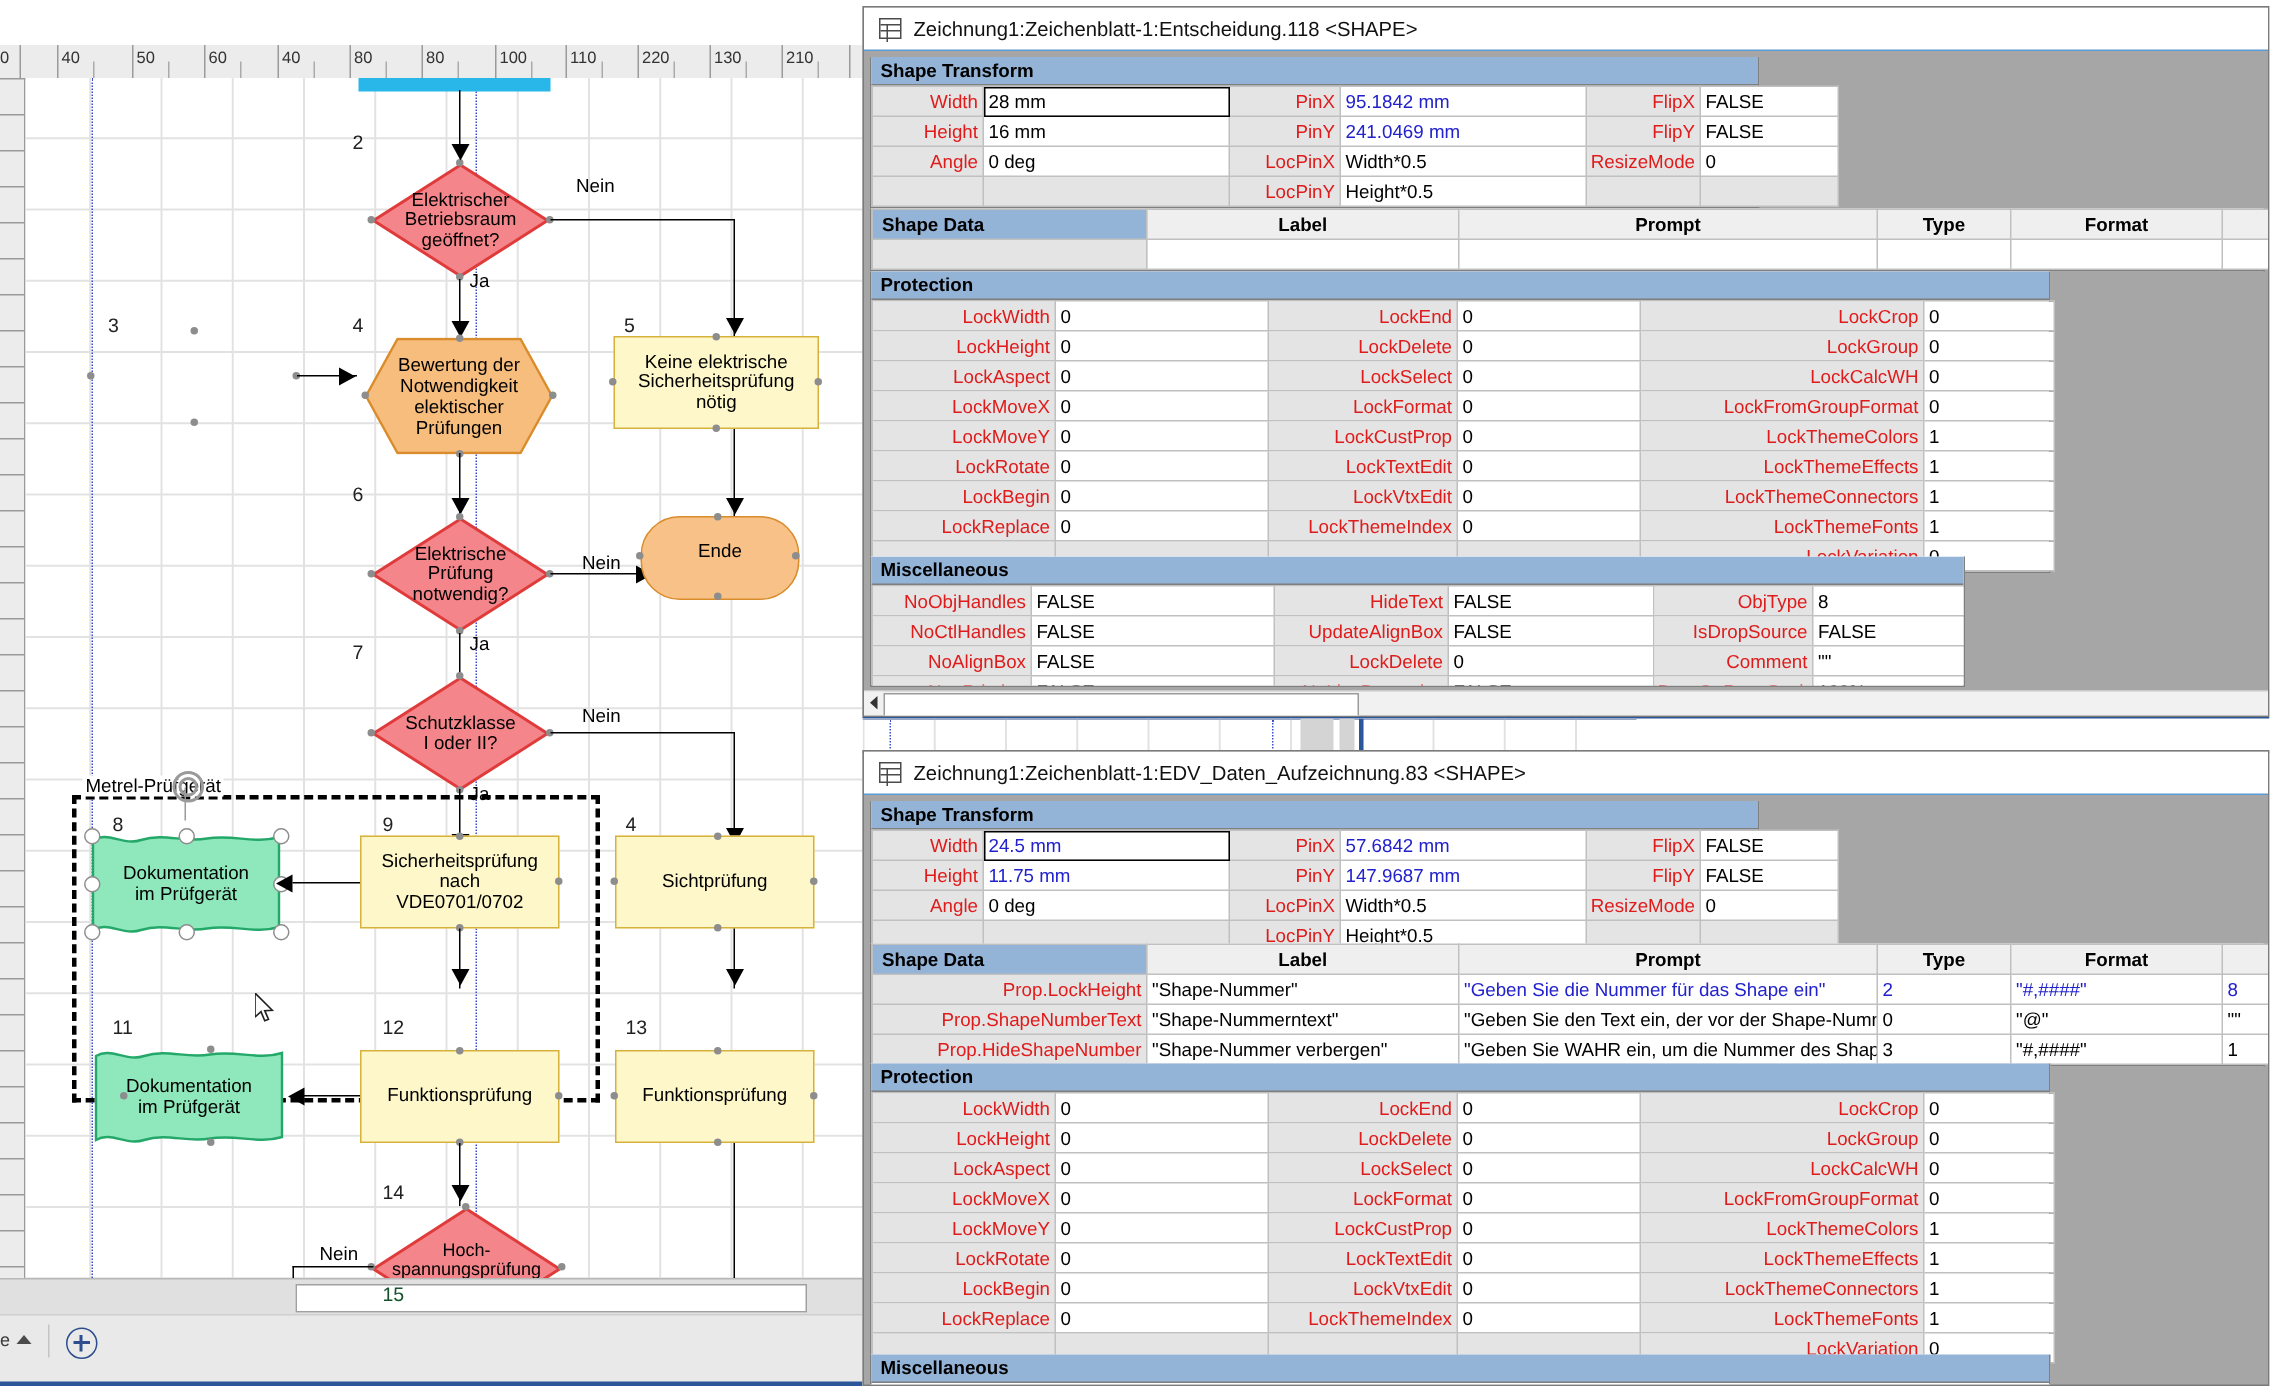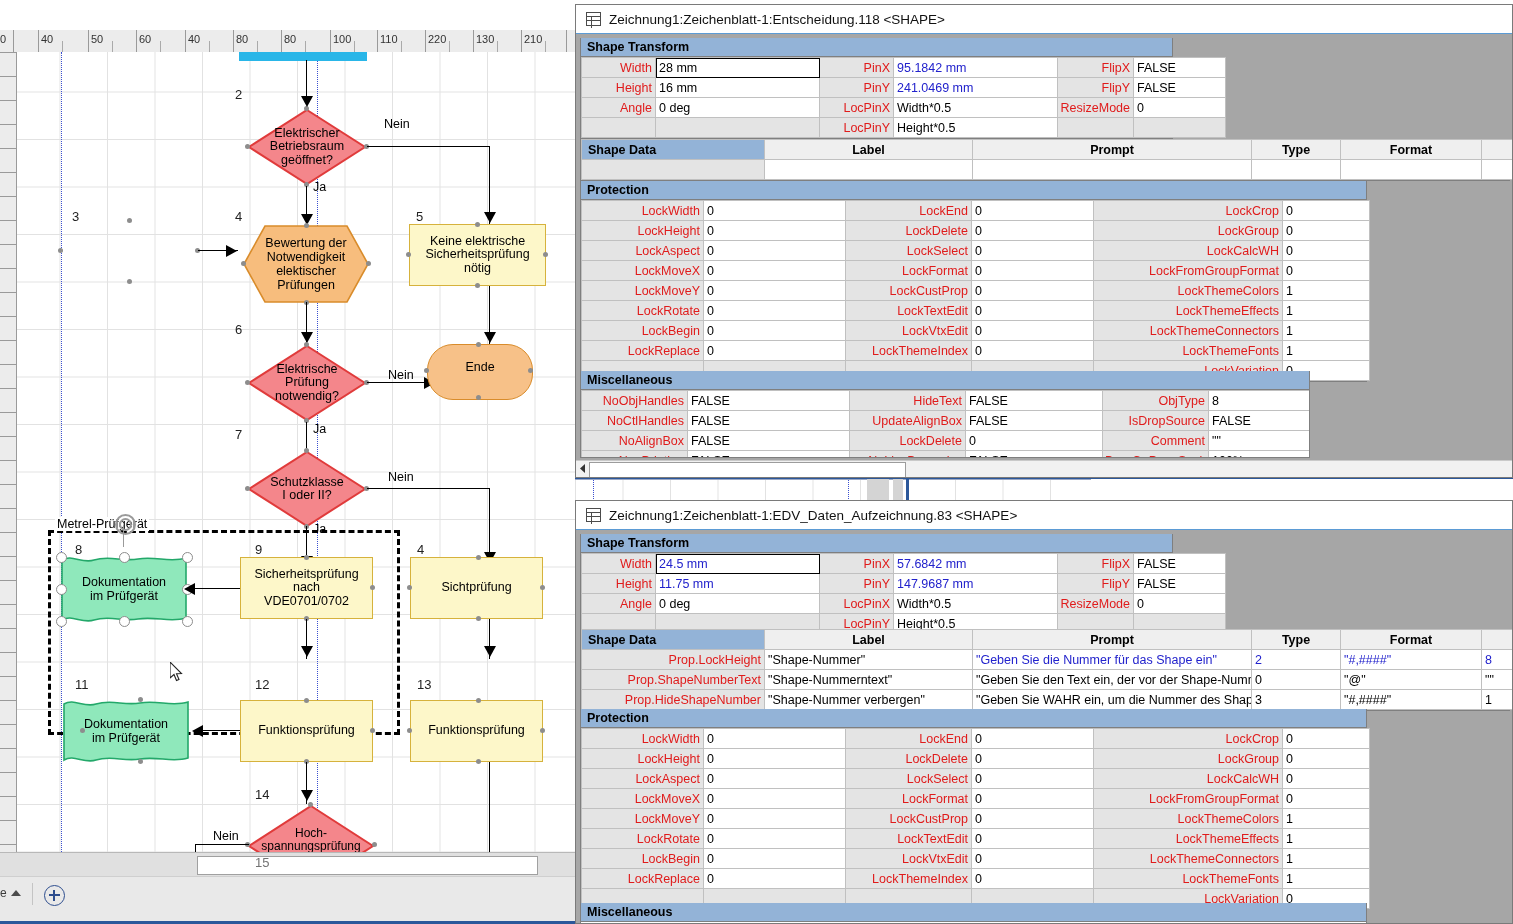--- a/index.html
+++ b/index.html
@@ -379,21 +379,21 @@
     <div class="cpt" style="left:291px;top:750px;"></div>
     <div class="cpt" style="left:228px;top:790px;"></div>
     <div class="cpt" style="left:355px;top:790px;"></div>
 
     <div class="lbl" style="left:196px;top:777px;">Nein</div>
     <div class="conn hconn" style="left:178px;top:792px;width:54px;"></div>
     <div class="conn vconn" style="left:178px;top:792px;height:60px;"></div>
 
     <div class="num" style="left:238px;top:788px;opacity:0;"></div>
   </div>
-  <div class="num" style="position:absolute;left:255px;top:855px;font-size:13px;color:#737373;z-index:5;">15</div>
+  <div class="num" style="position:absolute;left:255px;top:855px;font-size:13px;color:#14532d;z-index:5;">15</div>
 
   <div id="hscrollarea"></div>
   <div id="hscrollthumb"></div>
   <div id="statusbar"></div>
   <div id="sb-e">e</div>
   <div id="sb-caret"></div>
   <div id="sb-div"></div>
   <div id="sb-plus"></div>
   <div id="bluebottom"></div>
 </div>

